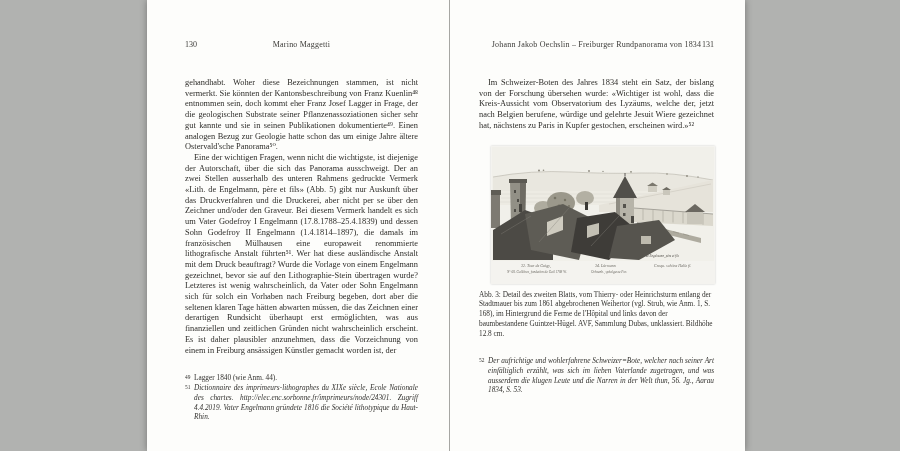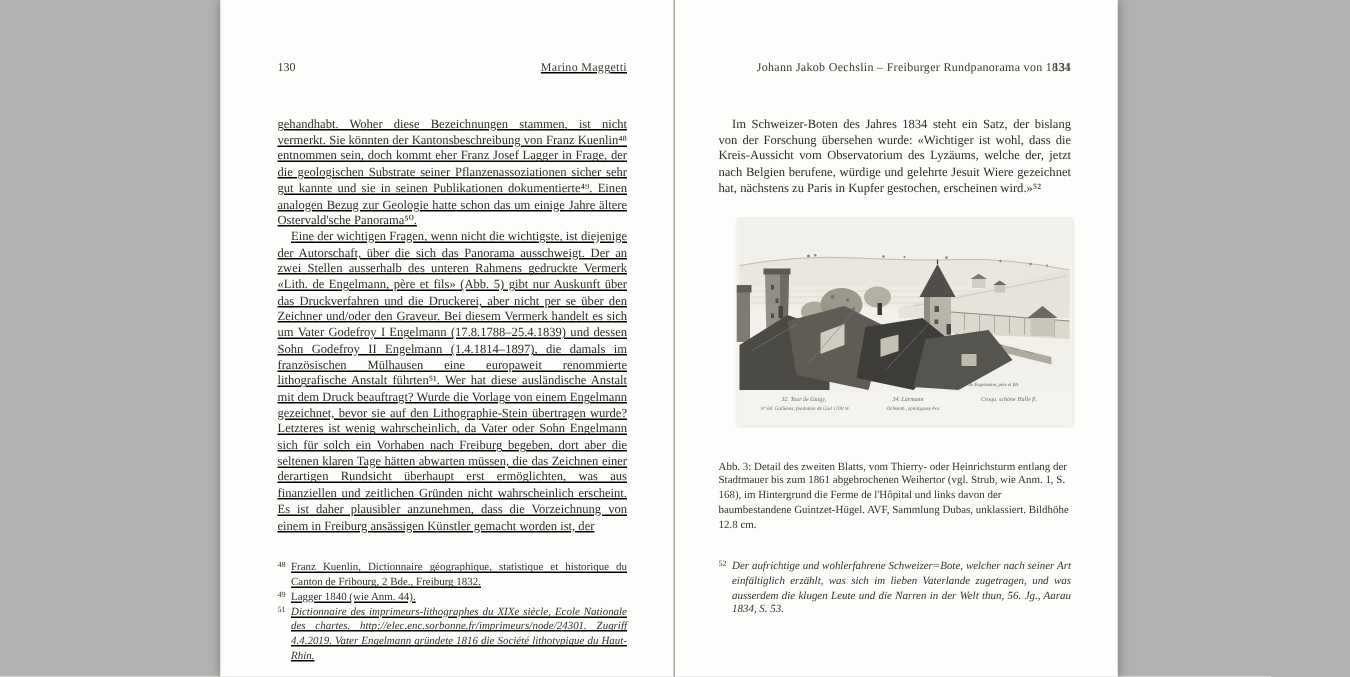--- a/index.html
+++ b/index.html
@@ -10,68 +10,64 @@
     position:relative;
   }
   .spread{
     position:absolute;left:147px;top:0;
     width:598px;height:451px;
     display:flex;
     background:#fdfdfb;
     box-shadow:0 0 7px rgba(0,0,0,.35);
   }
   .page{position:relative;box-sizing:border-box;background:#fdfdfb;}
-  .page--left{width:303px;border-right:1px solid #a6a6a3;padding:40px 31px 0 38px;text-decoration:underline;}
+  .page--left{width:303px;border-right:1px solid #a6a6a3;padding:40px 31px 0 38px;}
   .page--right{width:295px;padding:40px 31px 16px 29px;}
   .running{position:relative;height:11px;font-size:8px;color:#3c3b38;}
-  .running .head{display:block;text-align:right;letter-spacing:.2px;}
+  .running .head{display:block;text-align:center;letter-spacing:.2px;}
   .running .pnum-left{position:absolute;left:0;top:0;}
   .running .pnum-right{position:absolute;right:0;top:0;margin-left:32px;}
   .body-text{margin-top:27px;font-size:8.4px;line-height:10.7px;color:#2e2d2a;text-align:justify;}
   .body-text p{margin:0;}
   .body-text p.indent{text-indent:9px;}
   .footnotes{margin-top:17px;font-size:7.3px;line-height:9.8px;color:#33322f;}
   .footnote{position:relative;padding-left:9px;text-align:justify;}
   .footnote .fn-num{
     position:absolute;left:0;top:0;
     font-size:5.4px;line-height:9.8px;vertical-align:super;
   }
   .footnote--italic .fn-text{font-style:italic;}
   .figure{
     margin:14px 0 0 12px;
     width:224px;
     box-shadow:0 0 2px rgba(0,0,0,.2);
     background:#f4f3ef;
   }
   .figure svg{display:block;}
   .fig-caption{
-    margin-top:22px;
+    margin-top:6px;
     font-size:7.3px;line-height:9.9px;color:#33322f;text-align:left;
   }
   .script-label{font-style:italic;}
 </style>
 </head>
 <body>
 
 <div class="spread">
 
   <div class="page page--left">
     <div class="running">
       <span class="pnum-left">130</span>
       <span class="head">Marino Maggetti</span>
     </div>
     <div class="body-text">
       <p>gehandhabt. Woher diese Bezeichnungen stammen, ist nicht vermerkt. Sie könnten der Kantonsbeschreibung von Franz Kuenlin⁴⁸ entnommen sein, doch kommt eher Franz Josef Lagger in Frage, der die geologischen Substrate seiner Pflanzenassoziationen sicher sehr gut kannte und sie in seinen Publikationen dokumentierte⁴⁹. Einen analogen Bezug zur Geologie hatte schon das um einige Jahre ältere Ostervald'sche Panorama⁵⁰.</p>
       <p class="indent">Eine der wichtigen Fragen, wenn nicht die wichtigste, ist diejenige der Autorschaft, über die sich das Panorama ausschweigt. Der an zwei Stellen ausserhalb des unteren Rahmens gedruckte Vermerk «Lith. de Engelmann, père et fils» (Abb. 5) gibt nur Auskunft über das Druckverfahren und die Druckerei, aber nicht per se über den Zeichner und/oder den Graveur. Bei diesem Vermerk handelt es sich um Vater Godefroy I Engelmann (17.8.1788–25.4.1839) und dessen Sohn Godefroy II Engelmann (1.4.1814–1897), die damals im französischen Mülhausen eine europaweit renommierte lithografische Anstalt führten⁵¹. Wer hat diese ausländische Anstalt mit dem Druck beauftragt? Wurde die Vorlage von einem Engelmann gezeichnet, bevor sie auf den Lithographie-Stein übertragen wurde? Letzteres ist wenig wahrscheinlich, da Vater oder Sohn Engelmann sich für solch ein Vorhaben nach Freiburg begeben, dort aber die seltenen klaren Tage hätten abwarten müssen, die das Zeichnen einer derartigen Rundsicht überhaupt erst ermöglichten, was aus finanziellen und zeitlichen Gründen nicht wahrscheinlich erscheint. Es ist daher plausibler anzunehmen, dass die Vorzeichnung von einem in Freiburg ansässigen Künstler gemacht worden ist, der</p>
     </div>
     <div class="footnotes">
-      <div class="footnote">
-        <span class="fn-num">48</span>
-        <span class="fn-text">Franz Kuenlin, Dictionnaire géographique, statistique et historique du Canton de Fribourg, 2 Bde., Freiburg 1832.</span>
-      </div>
       <div class="footnote">
         <span class="fn-num">49</span>
         <span class="fn-text">Lagger 1840 (wie Anm. 44).</span>
       </div>
       <div class="footnote footnote--italic">
         <span class="fn-num">51</span>
         <span class="fn-text">Dictionnaire des imprimeurs-lithographes du XIXe siècle, Ecole Nationale des chartes. http://elec.enc.sorbonne.fr/imprimeurs/node/24301. Zugriff 4.4.2019. Vater Engelmann gründete 1816 die Société lithotypique du Haut-Rhin.</span>
       </div>
     </div>
   </div>

